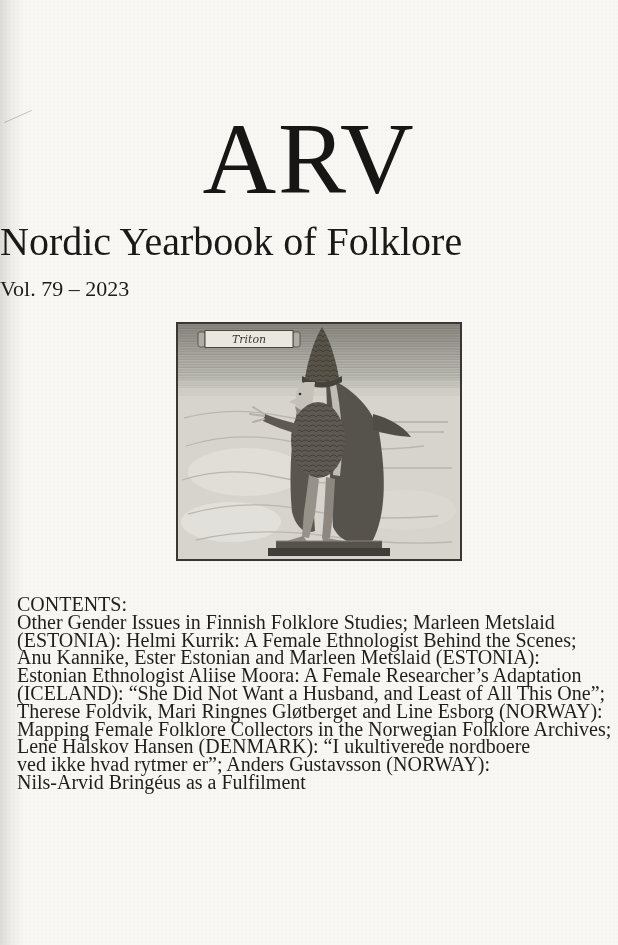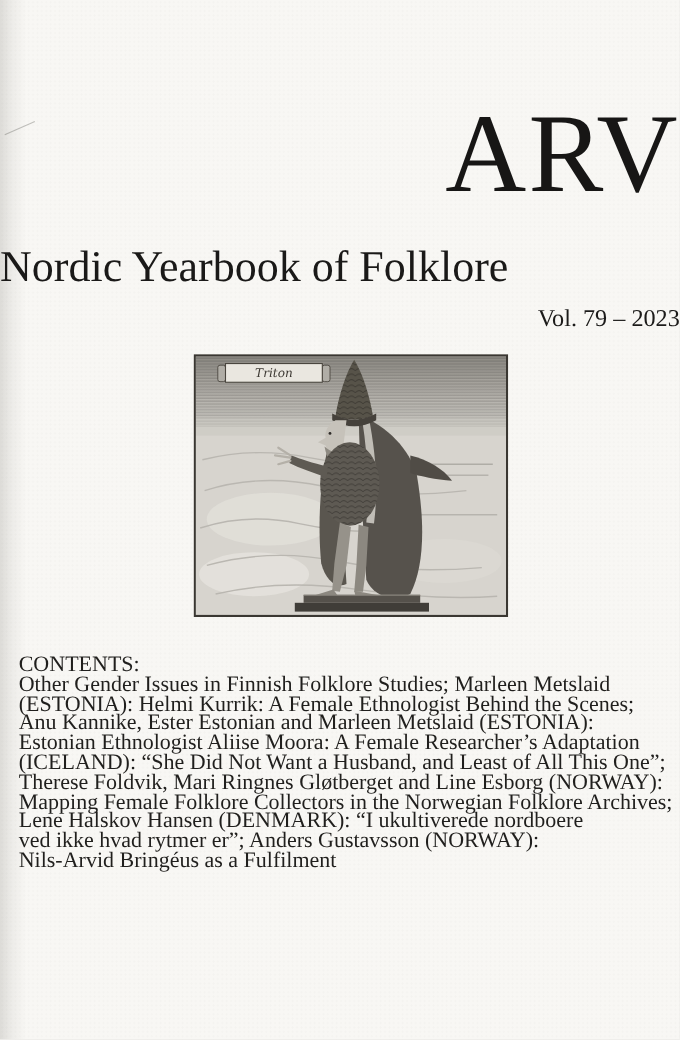--- a/index.html
+++ b/index.html
@@ -17,31 +17,31 @@
   .scan-edge {
     position:absolute; left:0; top:0; bottom:0; width:26px;
     background:linear-gradient(90deg, rgba(110,108,102,0.20), rgba(140,138,132,0.10) 11px, rgba(140,138,132,0) 24px);
   }
   .scan-crease {
     position:absolute; left:3px; top:116px; width:30px; height:1px;
     background:rgba(90,88,84,0.35);
     transform:rotate(-24deg);
   }
   .journal-title {
-    position:absolute; top:90px; left:0; width:100%;
-    text-align:right; font-size:102px; line-height:1;
+    position:absolute; top:108px; left:0; width:100%;
+    text-align:center; font-size:102px; line-height:1;
     letter-spacing:2px; color:#171615;
   }
   .journal-subtitle {
     position:absolute; top:222px; left:0; width:100%;
     font-size:40px; line-height:1; color:#1a1918;
   }
   .volume-line {
     position:absolute; top:278px; left:0; width:100%;
-    text-align:right; font-size:22px; line-height:1; color:#1c1b1a;
+    text-align:left; font-size:22px; line-height:1; color:#1c1b1a;
   }
   .engraving {
     position:absolute; left:176px; top:322px; width:286px; height:239px;
     display:block;
   }
   .contents {
     position:absolute; top:596px; left:0; width:100%;
     font-size:20px; line-height:17.8px; color:#201f1d;padding-left:17px;
   }
   .contents div { white-space:nowrap; }

